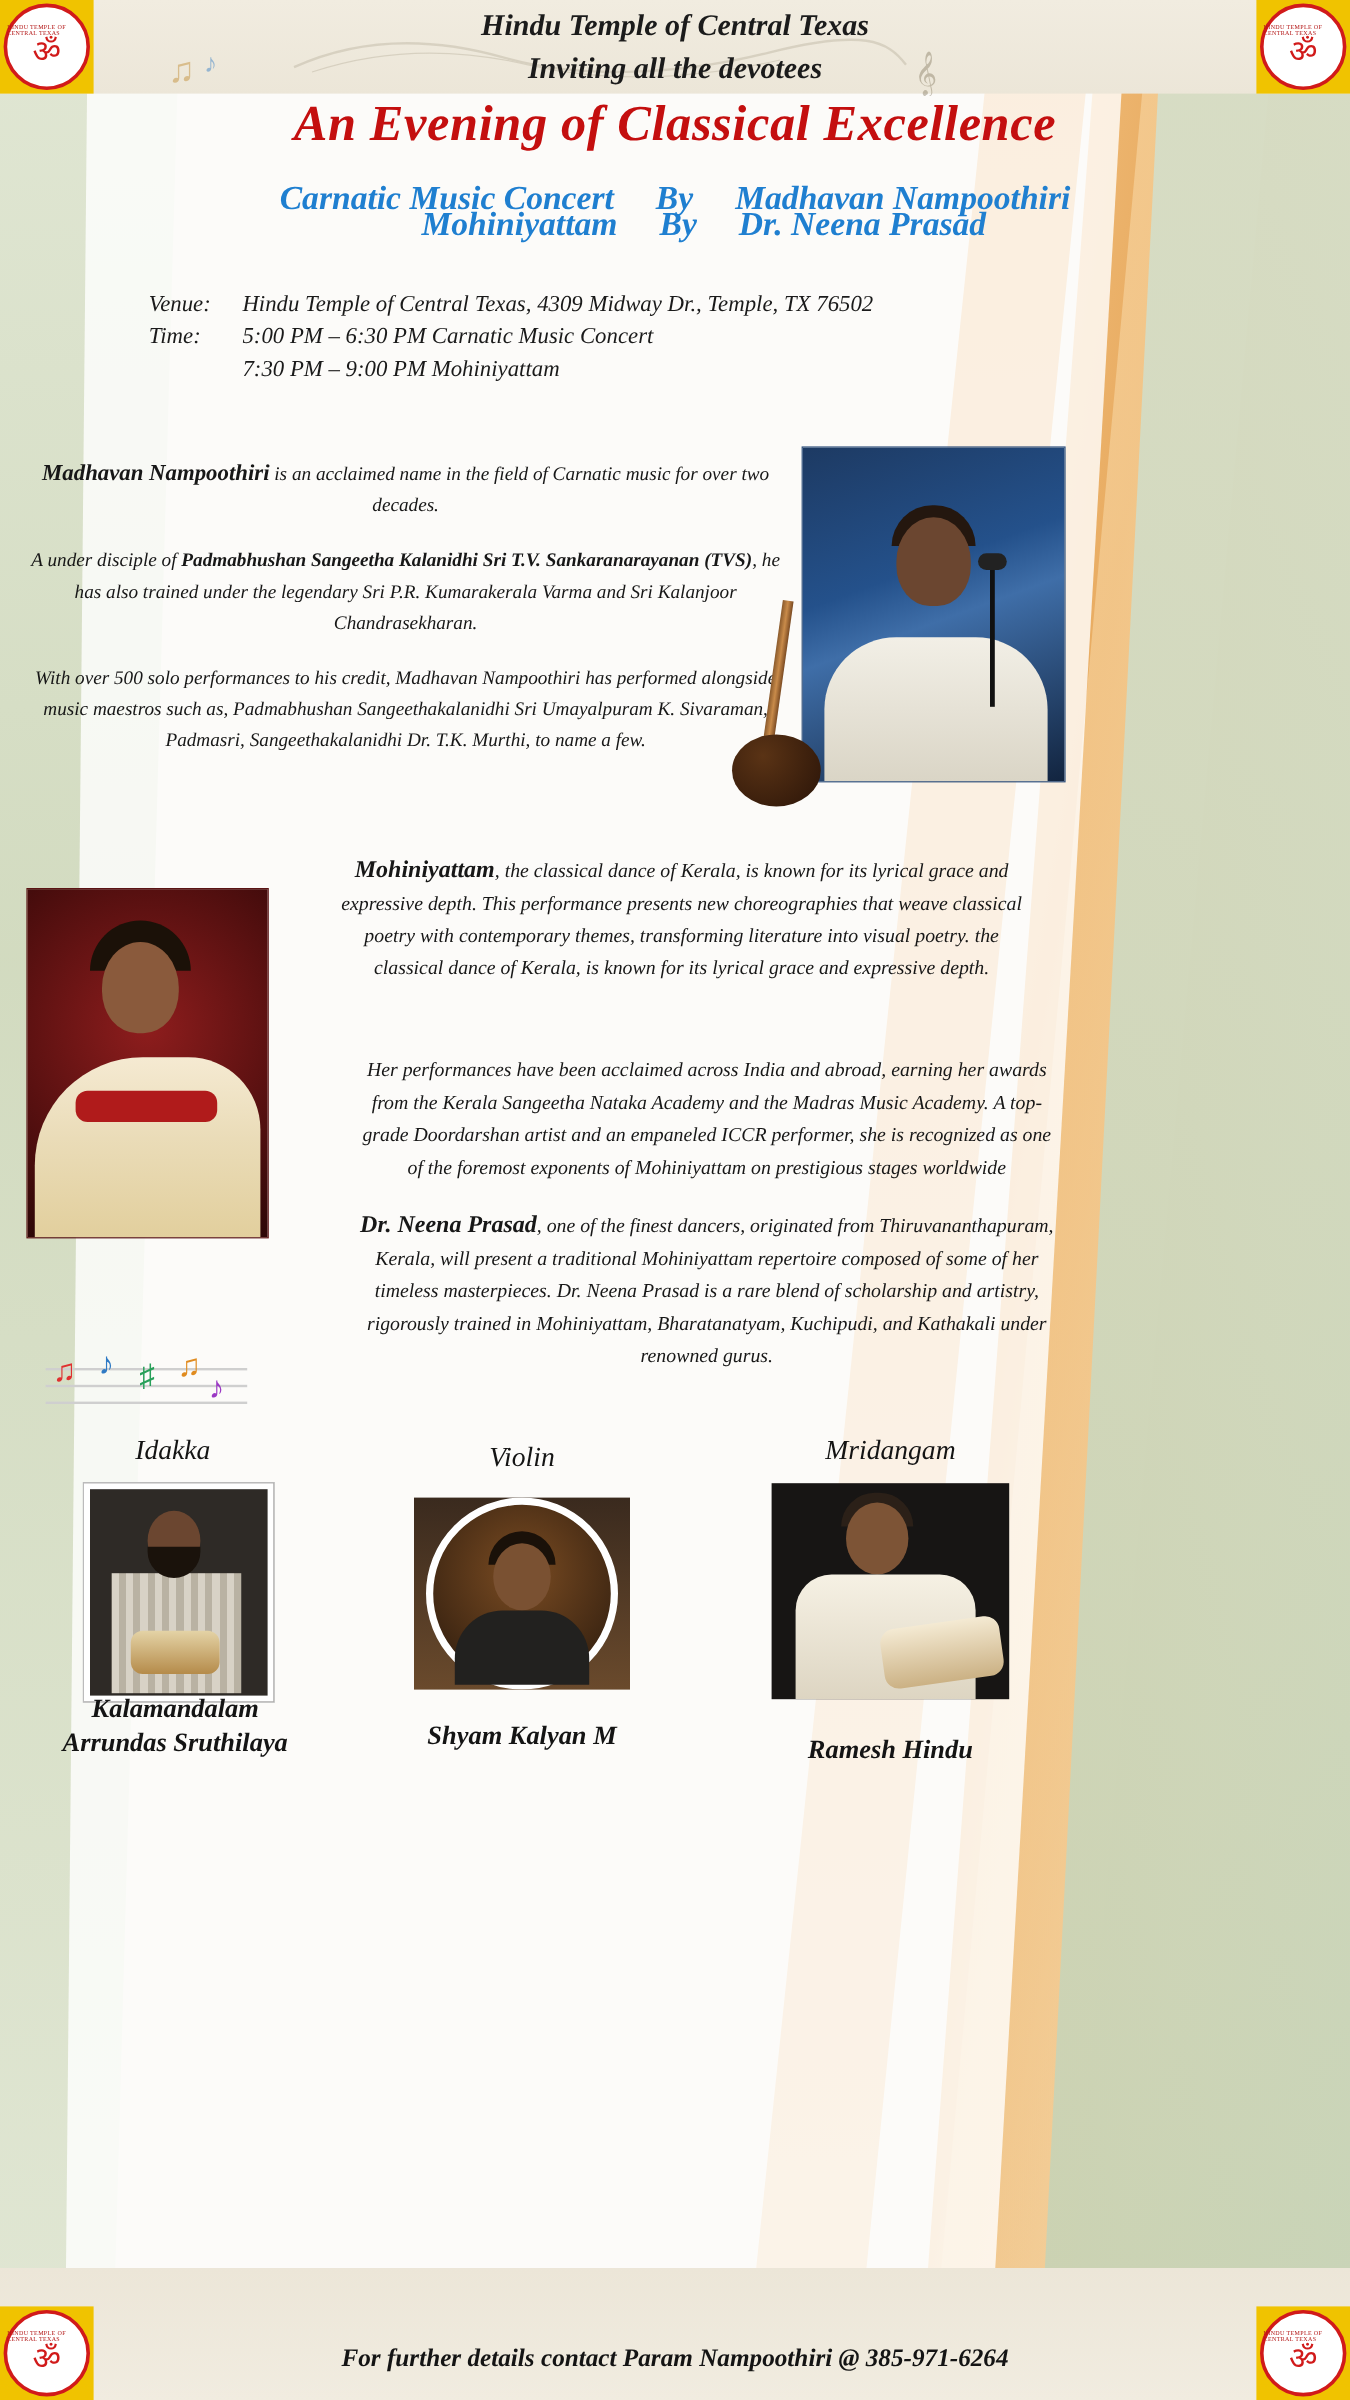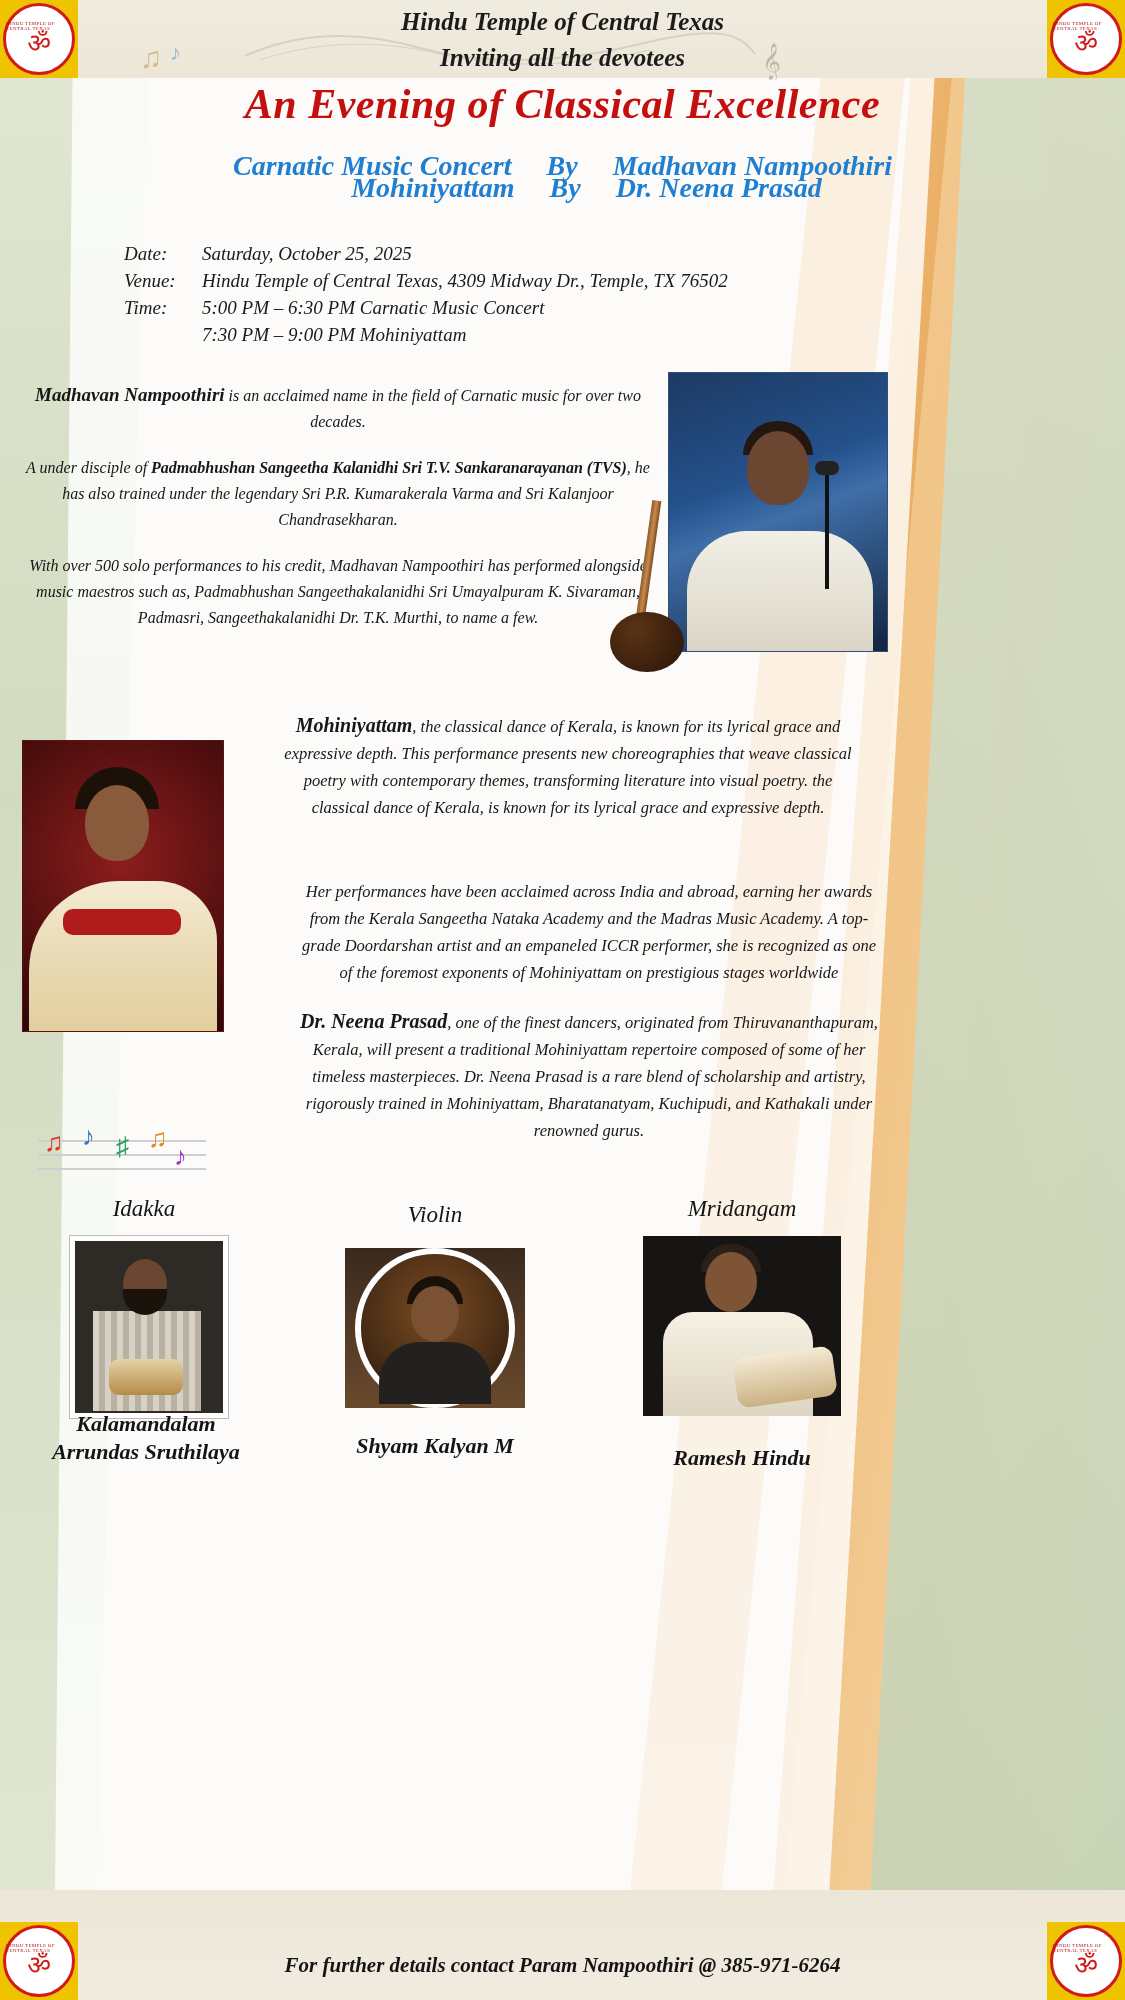--- a/index.html
+++ b/index.html
@@ -226,24 +226,20 @@
   <div class="sub-line sub2">
     <span>Mohiniyattam</span>
     &nbsp;&nbsp;&nbsp;
     <span class="sub-by">By</span>
     &nbsp;&nbsp;&nbsp;
     <span class="sub-name">Dr. Neena Prasad</span>
   </div>
 
   <div class="details">
     <div class="row">
-      <span class="lbl">Date:</span>
-      <span>Saturday, October 25, 2025</span>
-    </div>
-    <div class="row">
       <span class="lbl">Venue:</span>
       <span>Hindu Temple of Central Texas, 4309 Midway Dr., Temple, TX 76502</span>
     </div>
     <div class="row">
       <span class="lbl">Time:</span>
       <span>5:00 PM – 6:30 PM Carnatic Music Concert</span>
     </div>
     <div class="indent">
       <span>7:30 PM – 9:00 PM Mohiniyattam</span>
     </div>

